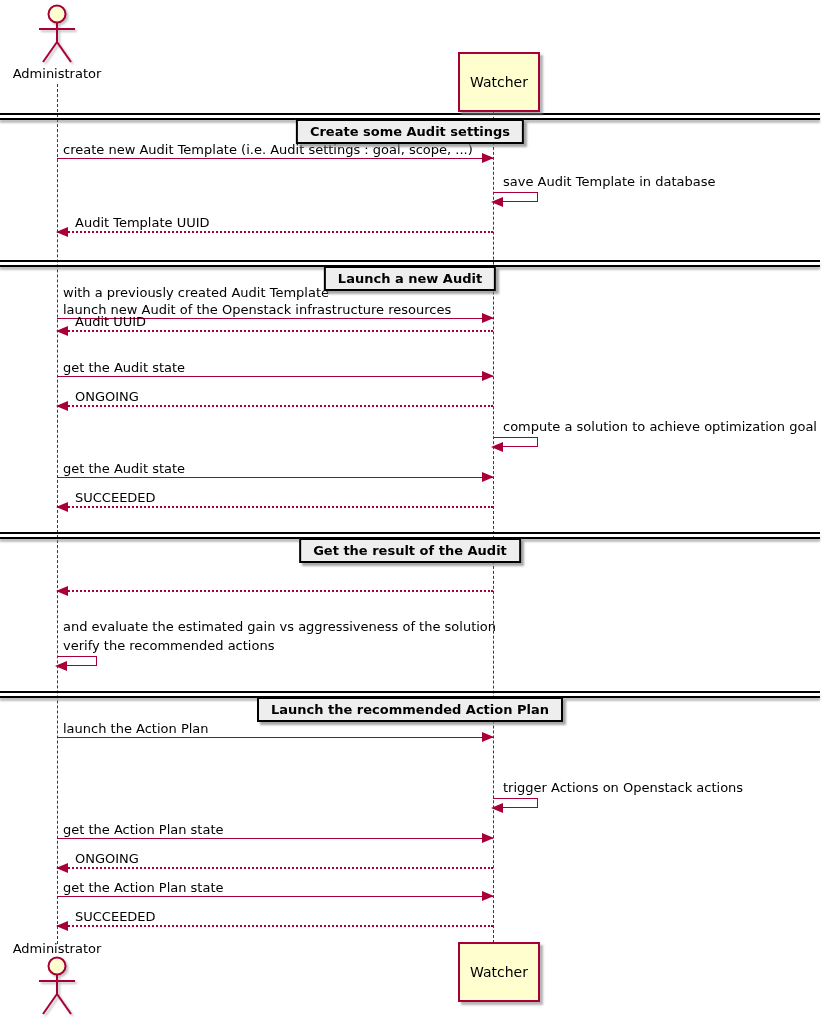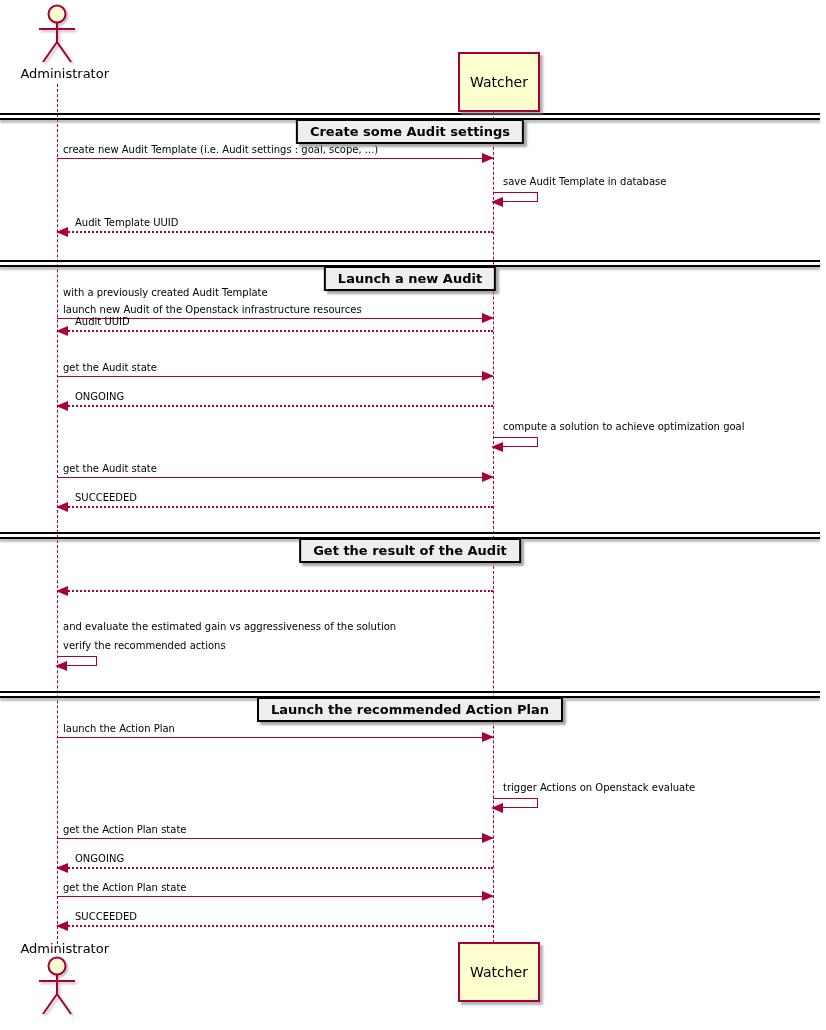--- a/index.html
+++ b/index.html
@@ -4,41 +4,41 @@
 <style>
   :root { --c: #A80036; }
   * { box-sizing: border-box; margin: 0; padding: 0; }
   body { background: #fff; font-family: "DejaVu Sans", "Liberation Sans", sans-serif; }
   .diagram { position: relative; width: 826px; height: 1030px; background: #fff; overflow: hidden; }
 
   
   .lifeline { position: absolute; width: 0; border-left: 1px dashed var(--c); z-index: 0; }
 
   
-  .actor { position: absolute; width: 104px; text-align: right; z-index: 3; }
+  .actor { position: absolute; width: 104px; text-align: center; z-index: 3; }
   .actor svg { display: block; margin: 0 auto; filter: drop-shadow(2px 2px 1px rgba(140,140,140,.55)); }
   .actor-label { font-size: 13px; color: #000; white-space: nowrap; }
 
   
   .participant { position: absolute; background: #FEFECE; border: 2px solid var(--c);
     font-size: 14px; color: #000; padding: 20px 10px; white-space: nowrap;
     box-shadow: 3px 3px 2px rgba(130,130,130,.6); z-index: 3; }
 
   
   .divider { position: absolute; left: 0; width: 820px; height: 28px; z-index: 2; }
   .divider-rule { position: absolute; left: 0; right: 0; top: 10px; height: 7px;
     border-top: 2px solid #000; border-bottom: 2px solid #000;
     box-shadow: 0 3px 2px rgba(130,130,130,.5); }
   .divider-label { position: absolute; left: 50%; transform: translateX(-50%); top: 16px;
     background: #EEEEEE; border: 2px solid #000; font-size: 13px; font-weight: bold;
     color: #000; padding: 3px 12px; white-space: nowrap;
     box-shadow: 3px 3px 2px rgba(130,130,130,.7); }
 
   
-  .txt { font-size: 10px; line-height: 17px; color: #000; white-space: nowrap; }
+  .txt { font-size: 13px; line-height: 17px; color: #000; white-space: nowrap; }
   .msg-fwd, .msg-ret { position: absolute; left: 57px; width: 436px; z-index: 1; }
   .msg-fwd .txt { padding-left: 6px; }
   .msg-ret .txt { padding-left: 18px; }
   .arrow { position: relative; height: 0; }
   .arrow.solid { border-top: 1px solid var(--c); }
   .arrow.ret   { border-top: 2px dotted var(--c); }
   .head { position: absolute; width: 0; height: 0;
     border-top: 5px solid transparent; border-bottom: 5px solid transparent; }
   .head-r { border-left: 12px solid var(--c); right: -1px; top: -6px; }
   .head-l { border-right: 12px solid var(--c); left: -1px; top: -6px; }
@@ -182,21 +182,21 @@
 
   <div class="msg-fwd" style="top:720px;">
     <div class="txt">launch the Action Plan</div>
     <div class="arrow solid">
         <i class="head head-r"></i>
       </div>
   </div>
 
 
   <div class="msg-self" style="left:493px; top:779px;">
-    <div class="txt">trigger Actions on Openstack evaluate</div>
+    <div class="txt">trigger Actions on Openstack actions</div>
     <div class="loop">
         <i class="head"></i>
       </div>
   </div>
 
   <div class="msg-fwd" style="top:821px;">
     <div class="txt">get the Action Plan state</div>
     <div class="arrow solid">
         <i class="head head-r"></i>
       </div>

